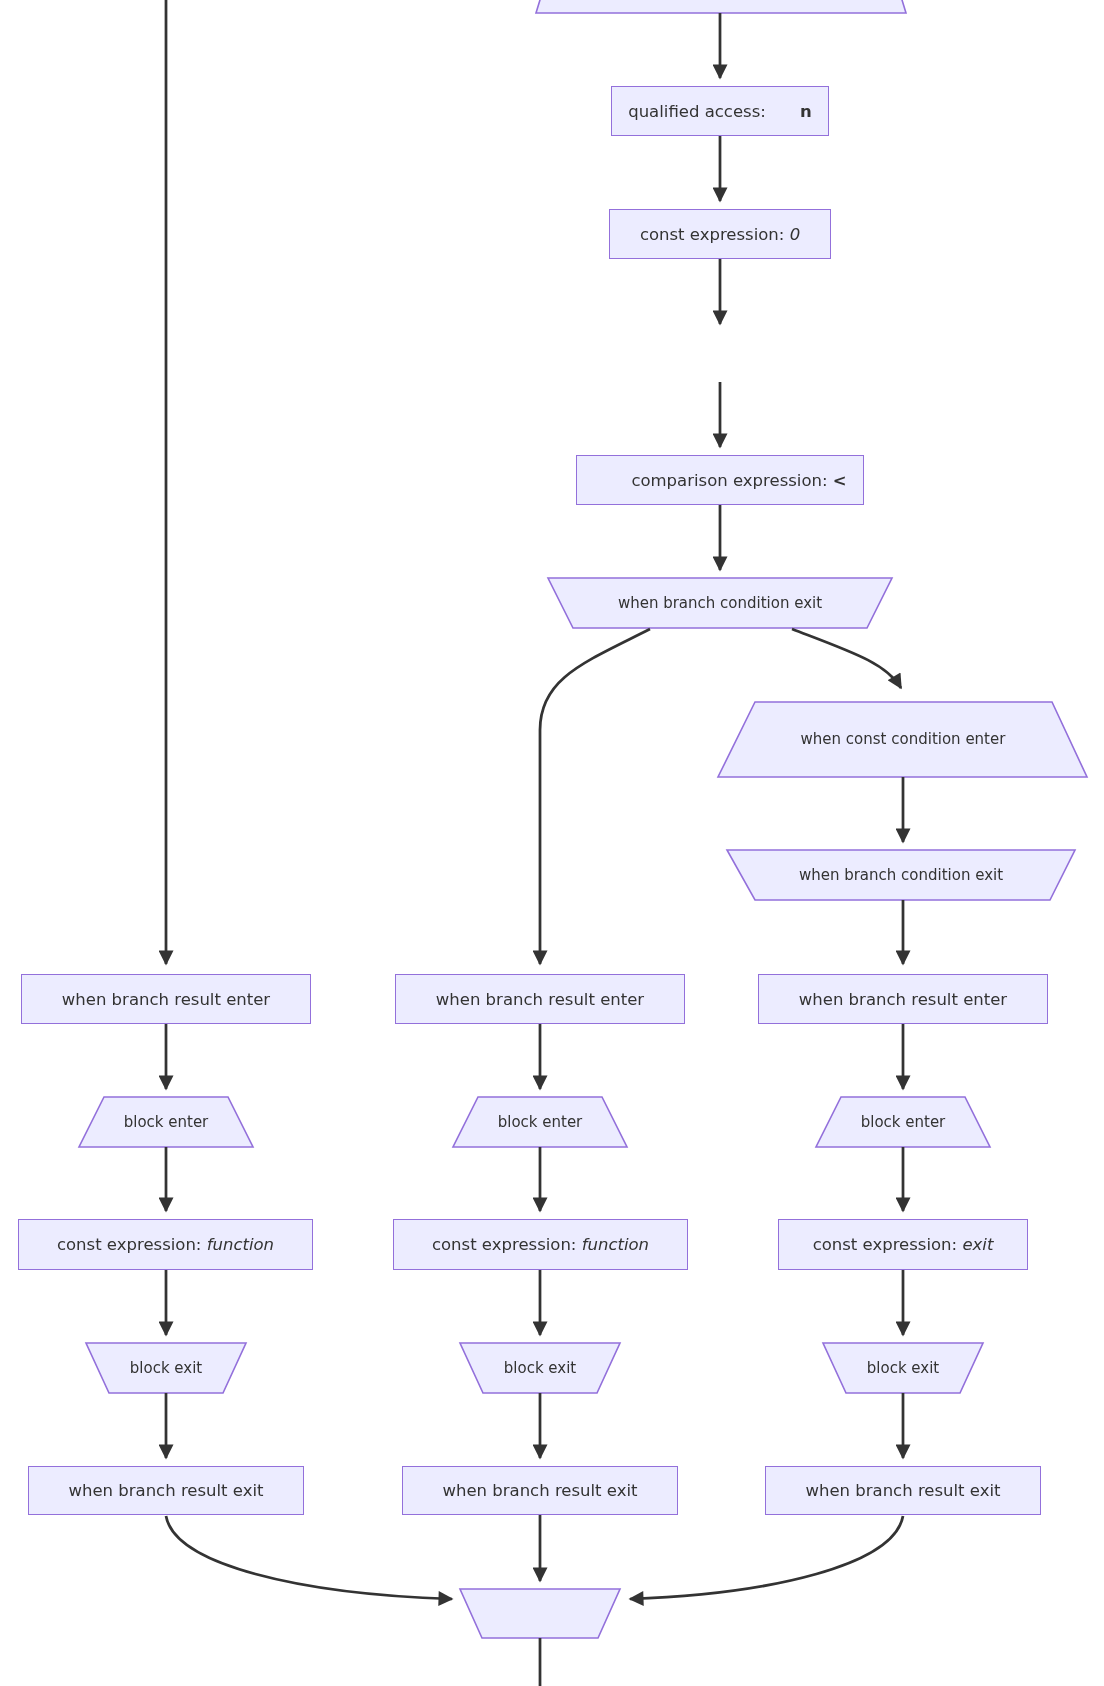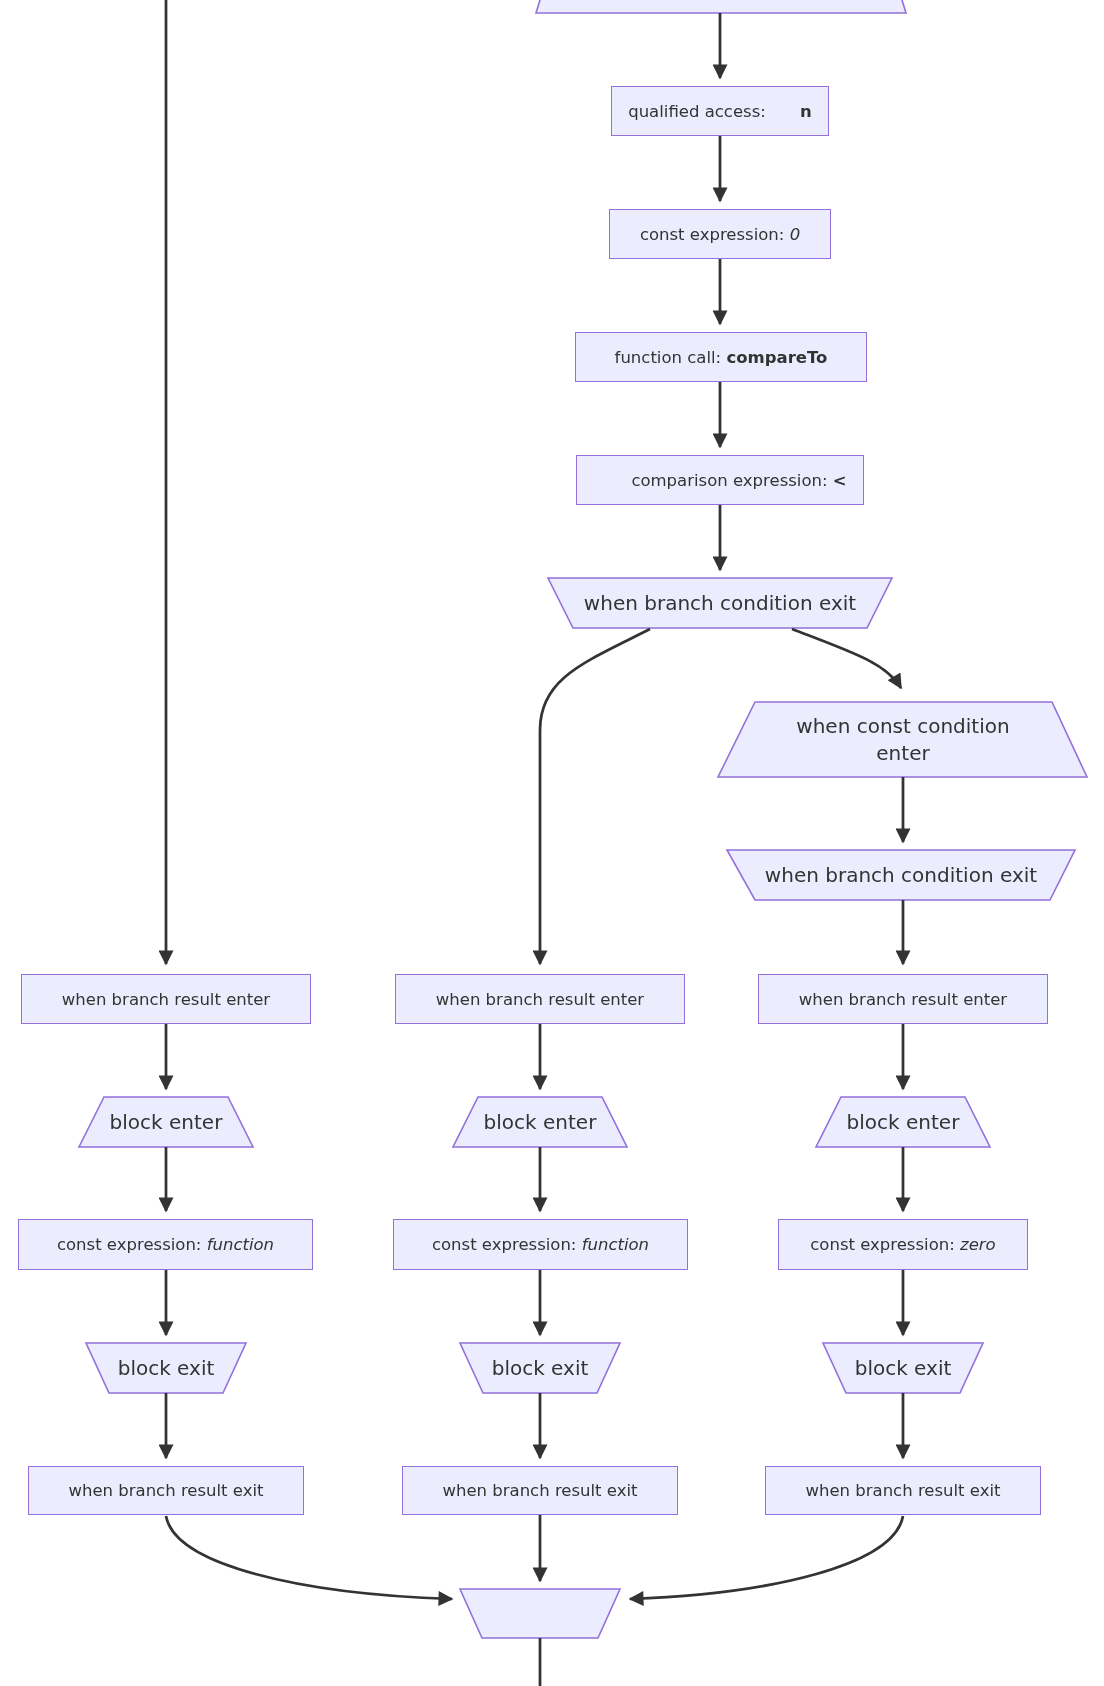--- a/index.html
+++ b/index.html
@@ -5,21 +5,21 @@
   html,body{margin:0;padding:0;background:#ffffff;}
   body{width:1104px;height:1686px;overflow:hidden;font-family:"DejaVu Sans",sans-serif;}
   .canvas{position:relative;width:1104px;height:1686px;}
   svg.layer{position:absolute;left:0;top:0;}
   .edge{stroke:#333333;stroke-width:2.75;fill:none;}
   .shape{fill:#ECECFF;stroke:#9370DB;stroke-width:1.6;}
   .node{position:absolute;background:#ECECFF;border:1.6px solid #9370DB;box-sizing:border-box;
         display:flex;align-items:center;justify-content:center;color:#333333;
         font-size:16.5px;white-space:pre;}
   .trap-label{position:absolute;display:flex;align-items:center;justify-content:center;
-        color:#333333;font-size:20px;text-align:center;line-height:1.35;}
+        color:#333333;font-size:15px;text-align:center;line-height:1.35;}
   .bold{font-weight:bold;}
   .ital{font-style:italic;}
 </style>
 </head>
 <body>
 
 <div class="canvas">
 
   <svg class="layer" width="1104" height="1686">
     <defs>
@@ -78,23 +78,20 @@
   </svg>
 
   <div class="node" style="left:611px;top:86px;width:218px;height:50px;gap:29px;">
     <span>qualified access: </span><span class="bold">n</span>
   </div>
 
   <div class="node" style="left:609px;top:209px;width:222px;height:50px;">
     <span>const expression: </span><span class="ital">0</span>
   </div>
 
-  <div class="node" style="left:575px;top:332px;width:292px;height:50px;">
-    <span>function call: </span><span class="bold">compareTo</span>
-  </div>
 
   <div class="node" style="left:576px;top:455px;width:288px;height:50px;padding-left:38px;">
     <span>comparison expression: </span><span class="bold">&lt;</span>
   </div>
 
   <div class="node" style="left:21px;top:974px;width:290px;height:50px;">
     <span>when branch result enter</span>
   </div>
   <div class="node" style="left:395px;top:974px;width:290px;height:50px;">
     <span>when branch result enter</span>
@@ -103,21 +100,21 @@
     <span>when branch result enter</span>
   </div>
 
   <div class="node" style="left:18px;top:1219px;width:295px;height:51px;">
     <span>const expression: </span><span class="ital">function</span>
   </div>
   <div class="node" style="left:393px;top:1219px;width:295px;height:51px;">
     <span>const expression: </span><span class="ital">function</span>
   </div>
   <div class="node" style="left:778px;top:1219px;width:250px;height:51px;">
-    <span>const expression: </span><span class="ital">zero</span>
+    <span>const expression: </span><span class="ital">exit</span>
   </div>
 
   <div class="node" style="left:28px;top:1466px;width:276px;height:49px;">
     <span>when branch result exit</span>
   </div>
   <div class="node" style="left:402px;top:1466px;width:276px;height:49px;">
     <span>when branch result exit</span>
   </div>
   <div class="node" style="left:765px;top:1466px;width:276px;height:49px;">
     <span>when branch result exit</span>

